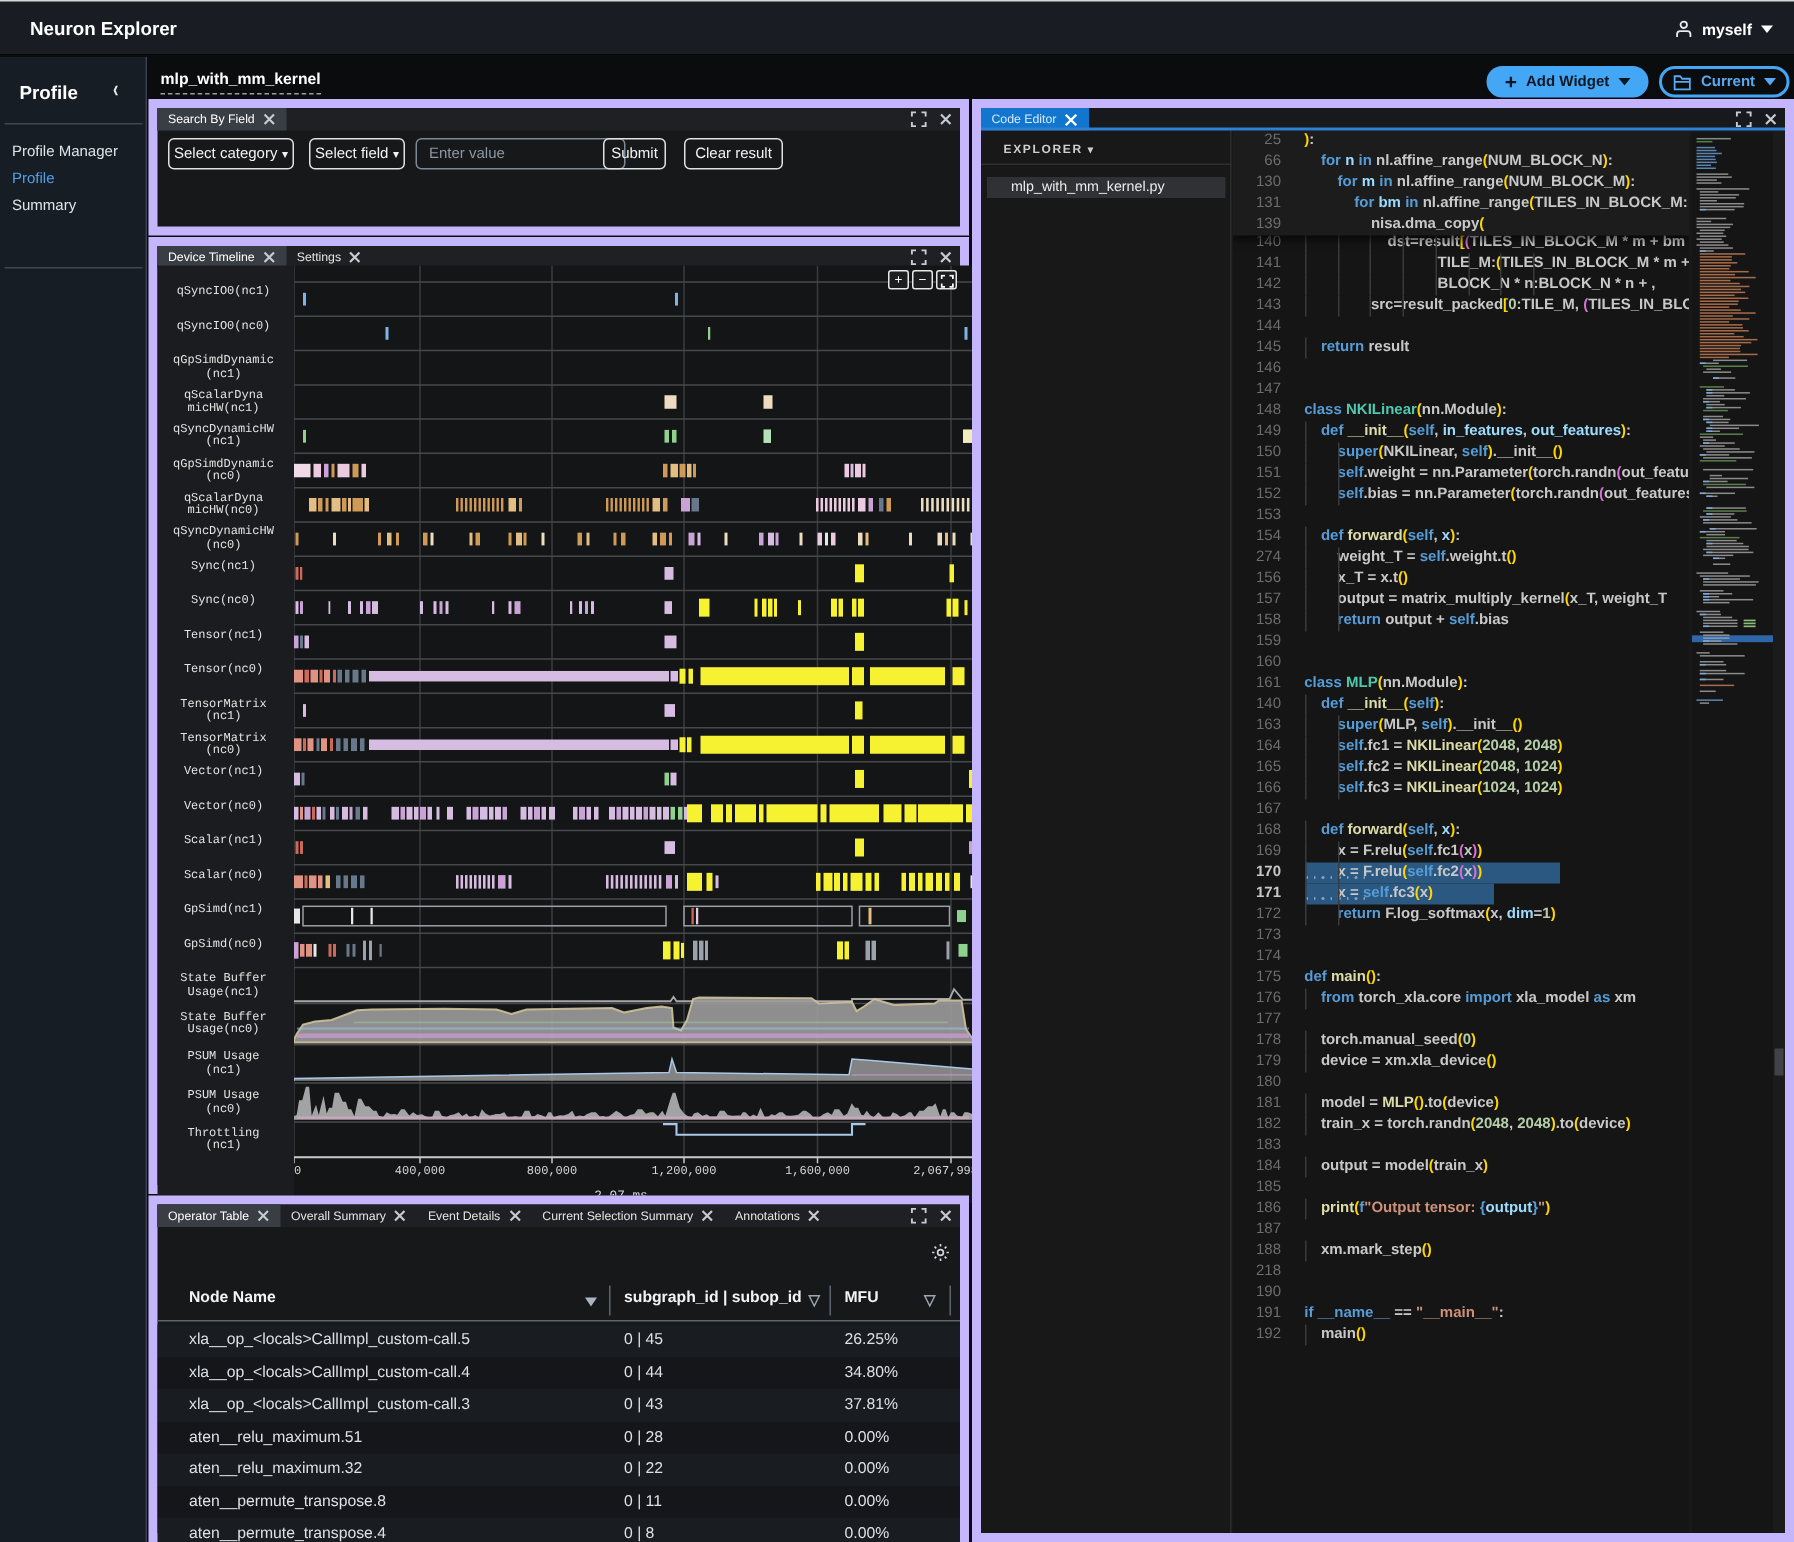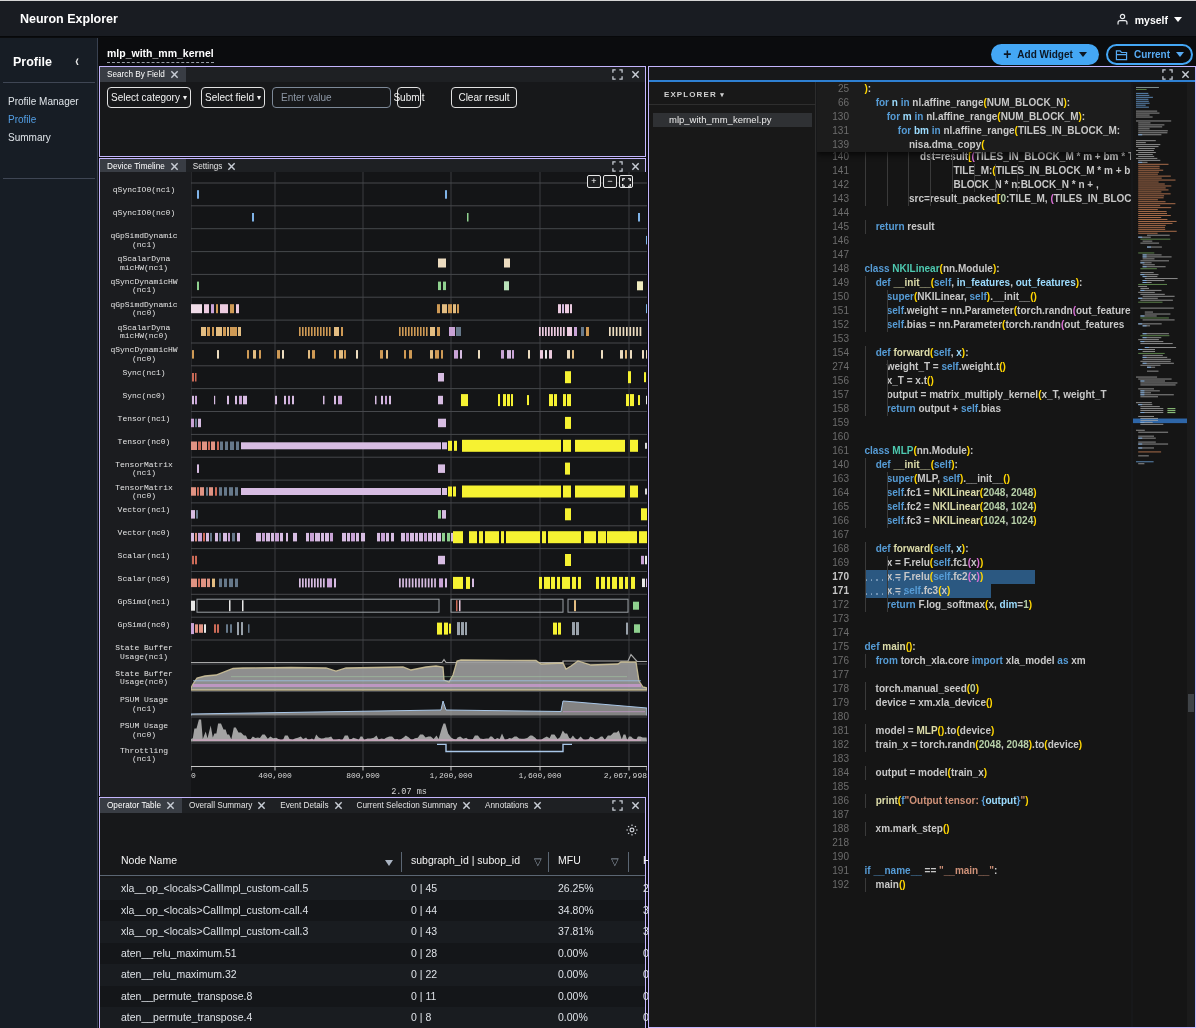--- a/index.html
+++ b/index.html
@@ -12,21 +12,21 @@
 #sidebar hr{position:absolute;left:3px;width:92px;border:none;border-top:1px solid #3f4654}
 #sidebar a{position:absolute;left:8px;font-size:10px;color:#dfe4e9;text-decoration:none;white-space:nowrap}
 #content{position:absolute;left:99px;top:38px;width:1097px;height:990px;background:#0b0c0e}
 #ptitle{position:absolute;left:8px;top:9px;color:#fff;font-size:10.5px;font-weight:bold;border-bottom:1px dashed #9aa0a8;padding-bottom:3px}
 .pillbtn{position:absolute;height:21px;border-radius:11px;font-size:10px;font-weight:bold;display:flex;align-items:center;justify-content:center;gap:6px;box-sizing:border-box}
 #addw{left:892px;top:6px;width:108px;background:#44a7f5;color:#0c1724}
 #addw .plus{font-size:14px;font-weight:bold;margin-top:-2px}
 #addw .caret{border-top-color:#0c1724}
 #layoutb{left:1007px;top:6px;width:87px;background:transparent;border:2px solid #44a7f5;color:#57aaf2}
 #layoutb .caret{border-top-color:#57aaf2}
-.panel{position:absolute;background:#17181a;border:1px solid #c4b5fd}
+.panel{position:absolute;background:#17181a;border:6px solid #c4b5fd}
 .tabbar{position:absolute;left:0;top:0;right:0;height:15px;background:#1e2023;display:flex;align-items:stretch}
 .tab{display:flex;align-items:center;gap:5px;padding:0 7px;font-size:8.2px;color:#e3e3e3;white-space:nowrap}
 .tab.active{background:#393d44;color:#fff}
 .tab.bluetab{background:#1376ce;color:#d8eafc}
 .panel-icons{position:absolute;right:5px;top:2px;display:flex;gap:8px;align-items:center}
 
 .sbtn{position:absolute;top:20px;height:21px;border:1.5px solid #e2e2e2;border-radius:4px;color:#f2f2f2;font-size:10px;display:flex;align-items:center;justify-content:center;background:transparent;white-space:nowrap;box-sizing:border-box}
 
 #tl-plot{position:absolute;left:91px;top:13px;width:456px;height:625px;background:#141517}
 .tl-lbl{position:absolute;left:0px;width:88px;text-align:center;font-family:"Liberation Mono",monospace;font-size:8px;line-height:8.6px;color:#e3e3e3;padding-top:1px}
@@ -48,21 +48,21 @@
 .sel{position:absolute;left:47.5px;top:0;height:14px;background:#2b5881}
 .dot{position:absolute;top:9px;width:1.6px;height:1.6px;border-radius:1px;background:#88a6c4}
 #sticky{position:absolute;left:0;top:0;right:0;height:70px;background:#1c1c1c;z-index:3;box-shadow:0 3px 5px rgba(0,0,0,0.6)}
 #scrolled{position:absolute;left:0;top:68px;right:0;bottom:0}
 #minimap{position:absolute;right:8px;top:17px;width:54px;bottom:0;background:#151515}
 #vsb{position:absolute;right:0px;top:15px;width:8px;bottom:0;background:#1b1b1b}
 #vsb .thumb{position:absolute;left:1px;right:1px;top:612px;height:18px;background:#3f4347}
 
 #filterbox{position:absolute;left:5px;top:21px;width:524px;height:22px;border:1.5px solid #5f6b7a;border-radius:7px;display:flex;align-items:center;gap:8px;padding:0 8px;color:#9aa3ae;font-size:11px;font-style:italic;box-sizing:border-box}
 #gear{position:absolute;right:6px;top:25px}
-.thead{position:absolute;left:0;top:50px;width:100%;height:28px;border-bottom:1.5px solid #5b6673;color:#f4f4f4;font-size:10.5px;font-weight:normal}
+.thead{position:absolute;left:0;top:50px;width:100%;height:28px;border-bottom:1.5px solid #5b6673;color:#f4f4f4;font-size:10.5px;font-weight:bold}
 .thead .cdiv{position:absolute;top:4px;height:20px;border-left:1.5px solid #5b6673}
 .sorta{display:inline-block;width:0;height:0;border-left:4.5px solid transparent;border-right:4.5px solid transparent;border-top:6px solid #aab4c2}
 .sortb{color:#9aa6b4;font-size:10px}
 .trow{position:absolute;left:0;width:100%;height:21.5px;font-size:10.5px;color:#dde1e6}
 .trow span{position:absolute;top:4px}
 .trow.even{background:#191c20}
 .trow.odd{background:#141619}
 .trow .c1{left:21px}.trow .c2{left:311px}.trow .c3{left:458px}.trow .c4{left:543px}
 </style></head><body>
 <div id="topbar">
@@ -111,22 +111,22 @@
           <g stroke="#c7ccd4" stroke-width="1.4" fill="none">
             <path d="M1 4 L1 1 L4 1 M8 1 L11 1 L11 4 M11 8 L11 11 L8 11 M4 11 L1 11 L1 8"></path>
           </g>
         </svg>
         <svg width="9" height="9" viewBox="0 0 10 10">
           <path d="M1.5 1.5 L8.5 8.5 M8.5 1.5 L1.5 8.5" stroke="#c7ccd4" stroke-width="1.6"></path>
         </svg>
       </div>
     <div class="sbtn" style="left:7px;width:84px">Select category<span style="font-size:8px;margin-left:3px">▾</span></div>
     <div class="sbtn" style="left:101px;width:64px">Select field<span style="font-size:8px;margin-left:3px">▾</span></div>
-    <div class="sbtn" style="left:172px;width:119px;border-color:#7d8998;color:#8d97a5;justify-content:flex-start;padding-left:8px">Enter value</div>
-    <div class="sbtn" style="left:297px;width:24px">Submit</div>
+    <div class="sbtn" style="left:172px;width:140px;border-color:#7d8998;color:#8d97a5;justify-content:flex-start;padding-left:8px">Enter value</div>
+    <div class="sbtn" style="left:297px;width:42px">Submit</div>
     <div class="sbtn" style="left:351px;width:66px">Clear result</div>
   </div>
 
   <div class="panel" id="p-tl" style="left:0;top:120px;width:547px;height:638px">
     <div class="tabbar">
         <div class="tab active">Device Timeline <svg width="9" height="9" viewBox="0 0 10 10">
             <path d="M1.5 1.5 L8.5 8.5 M8.5 1.5 L1.5 8.5" stroke="#c7ccd4" stroke-width="1.6"></path>
           </svg></div>
         <div class="tab">Settings <svg width="9" height="9" viewBox="0 0 10 10">
             <path d="M1.5 1.5 L8.5 8.5 M8.5 1.5 L1.5 8.5" stroke="#c7ccd4" stroke-width="1.6"></path>
@@ -695,20 +695,25 @@
         <div class="trow even" style="top:129.0px">
           <span class="c1">aten__permute_transpose.4</span>
           <span class="c2">0 | 8</span>
           <span class="c3">0.00%</span>
           <span class="c4">0.0</span>
         </div>
     </div>
   </div>
 
   <div class="panel" id="p-code" style="left:549px;top:28px;width:548px;height:962px">
+    <div class="tabbar" style="background:#17191c">
+        <div class="tab bluetab">Code Editor <svg width="10" height="10" viewBox="0 0 10 10">
+            <path d="M1.5 1.5 L8.5 8.5 M8.5 1.5 L1.5 8.5" stroke="#ffffff" stroke-width="1.6"></path>
+          </svg></div>
+      </div>
     <div class="panel-icons">
         <svg width="11" height="11" viewBox="0 0 12 12">
           <g stroke="#c7ccd4" stroke-width="1.4" fill="none">
             <path d="M1 4 L1 1 L4 1 M8 1 L11 1 L11 4 M11 8 L11 11 L8 11 M4 11 L1 11 L1 8"></path>
           </g>
         </svg>
         <svg width="9" height="9" viewBox="0 0 10 10">
           <path d="M1.5 1.5 L8.5 8.5 M8.5 1.5 L1.5 8.5" stroke="#c7ccd4" stroke-width="1.6"></path>
         </svg>
       </div>

